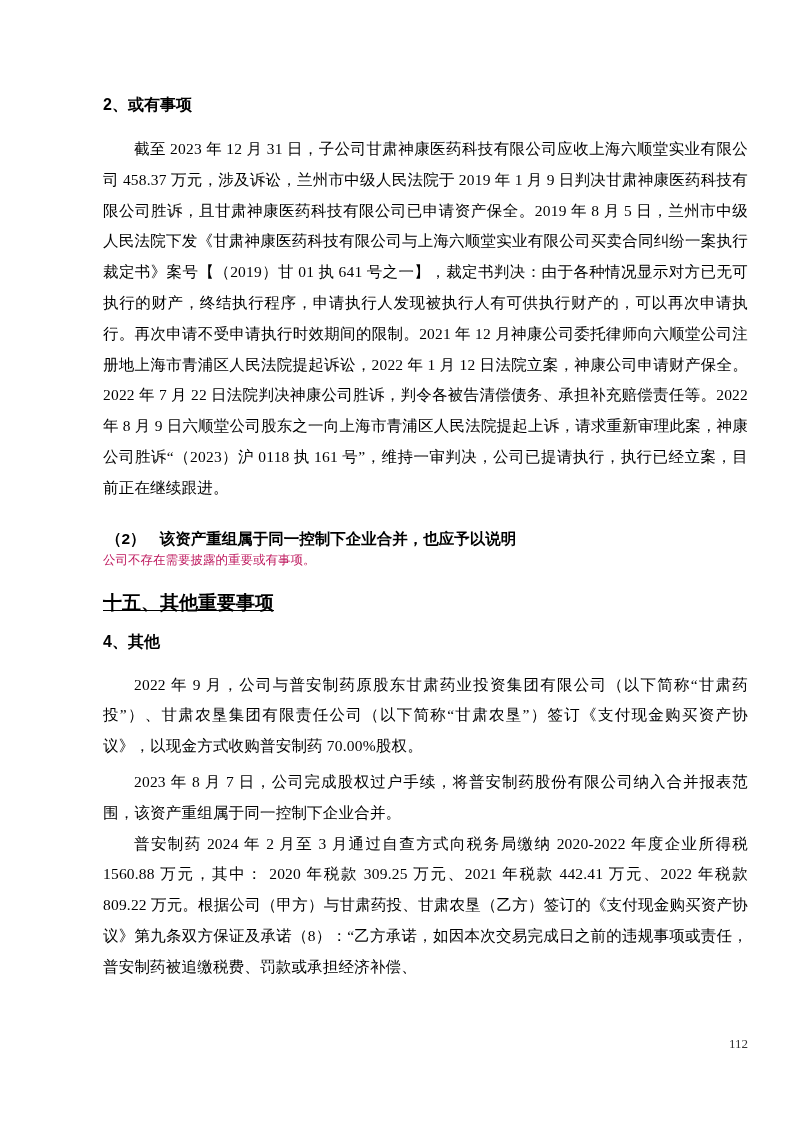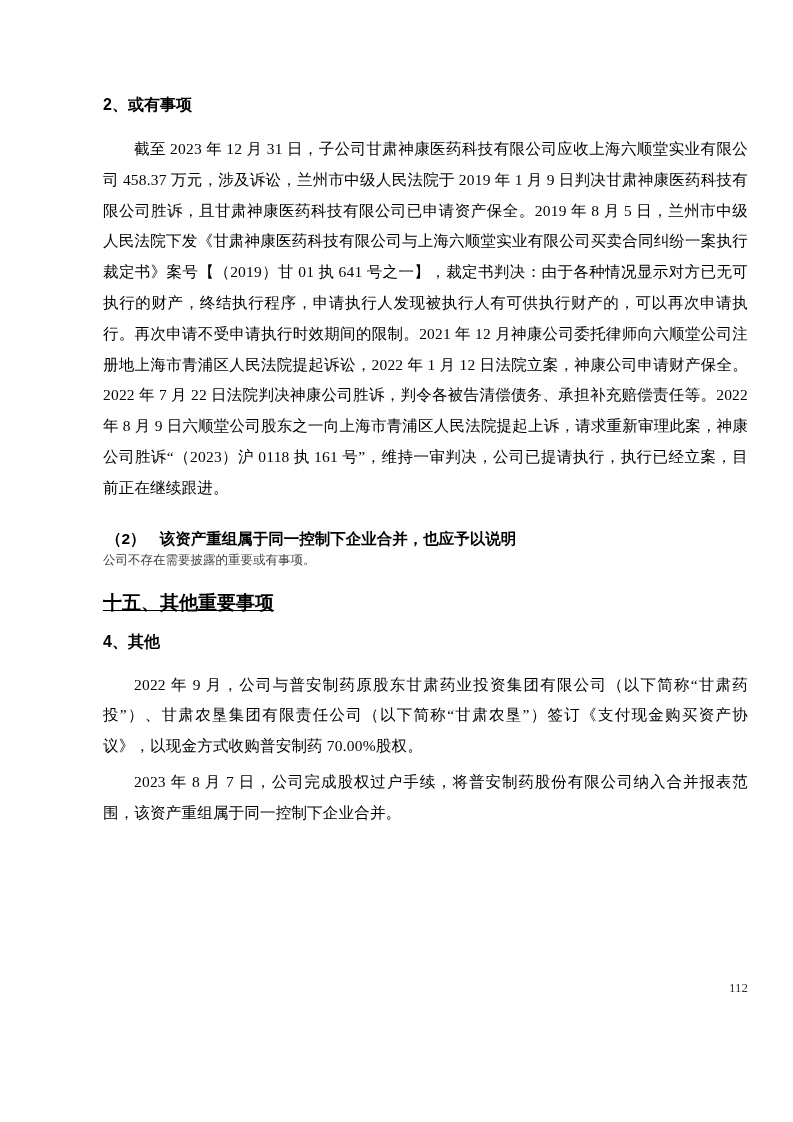--- a/index.html
+++ b/index.html
@@ -56,27 +56,27 @@
   .mt-h3-2   { margin-top: 23px; }
   .mt-note   { margin-top: 12px; }
   .mt-h1     { margin-top: 20px; }
   .mt-h2-2   { margin-top: 13px; }
   .mt-p2     { margin-top: 16px; }
   .mt-p3     { margin-top: 5px; }
   .mt-p4     { margin-top: 0; }
   .note-small {
     font-size: 12.5px;
     line-height: 18px;
-    color: #404040;
+    color: #be185d;
     margin: 0;
     text-align: left;
   }
   .page-number {
     position: absolute;
-    top: 980px;
+    top: 1036px;
     right: 73px;
     font-size: 13px;
     color: #333333;
     font-family: "Liberation Serif", "DejaVu Serif", serif;
   }
 </style>
 </head>
 <body>
 
 <div class="page">
@@ -93,16 +93,17 @@
   <p class="note-small mt-note">公司不存在需要披露的重要或有事项。</p>
 
   <h2 class="h-main mt-h1">十五、其他重要事项</h2>
 
   <h3 class="h-num mt-h2-2">4、其他</h3>
 
   <p class="body-para mt-p2">2022 年 9 月，公司与普安制药原股东甘肃药业投资集团有限公司（以下简称“甘肃药投”）、甘肃农垦集团有限责任公司（以下简称“甘肃农垦”）签订《支付现金购买资产协议》，以现金方式收购普安制药 70.00%股权。</p>
 
   <p class="body-para mt-p3">2023 年 8 月 7 日，公司完成股权过户手续，将普安制药股份有限公司纳入合并报表范围，该资产重组属于同一控制下企业合并。</p>
 
+  <p class="body-para mt-p4">普安制药 2024 年 2 月至 3 月通过自查方式向税务局缴纳 2020-2022 年度企业所得税 1560.88 万元，其中： 2020 年税款 309.25 万元、2021 年税款 442.41 万元、2022 年税款 809.22 万元。根据公司（甲方）与甘肃药投、甘肃农垦（乙方）签订的《支付现金购买资产协议》第九条双方保证及承诺（8）：“乙方承诺，如因本次交易完成日之前的违规事项或责任，普安制药被追缴税费、罚款或承担经济补偿、</p>
 
   <div class="page-number">112</div>
 
 </div>
 
 </body></html>

